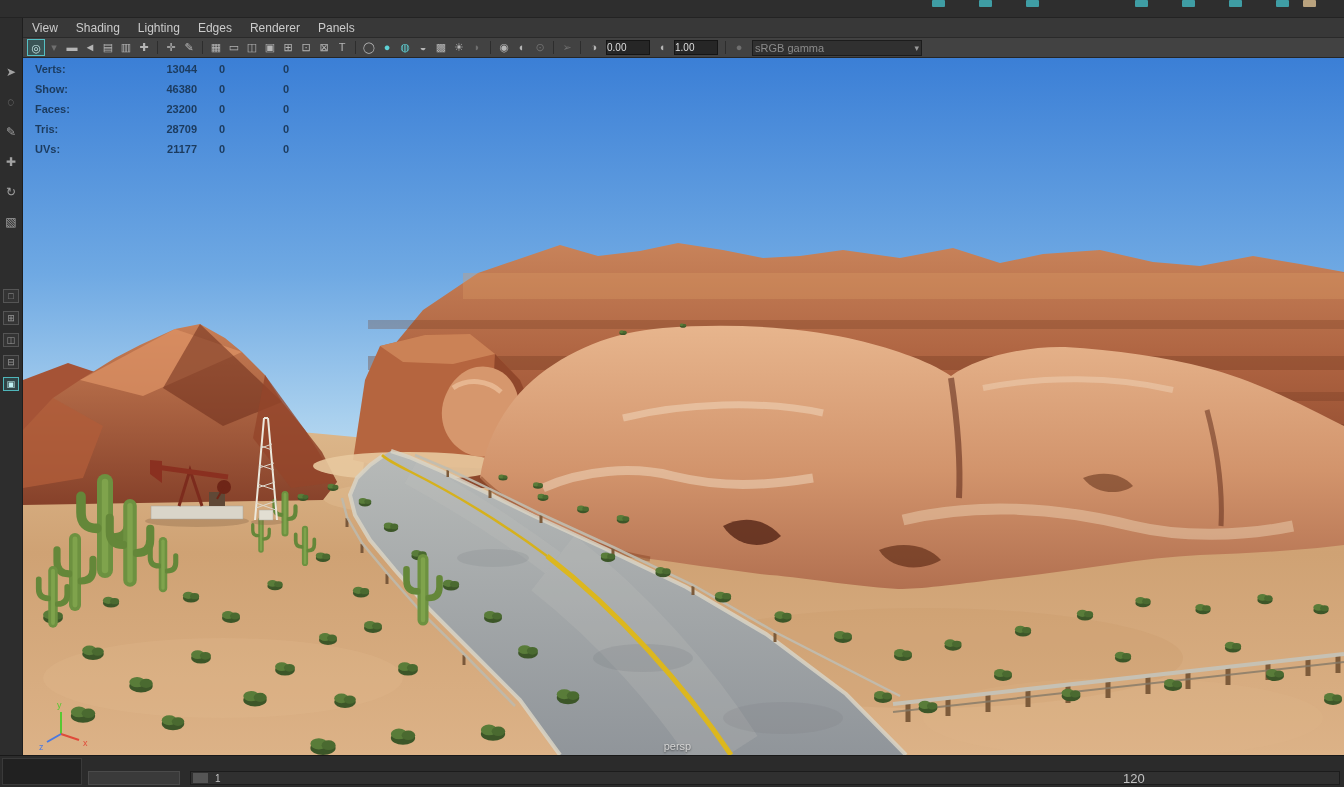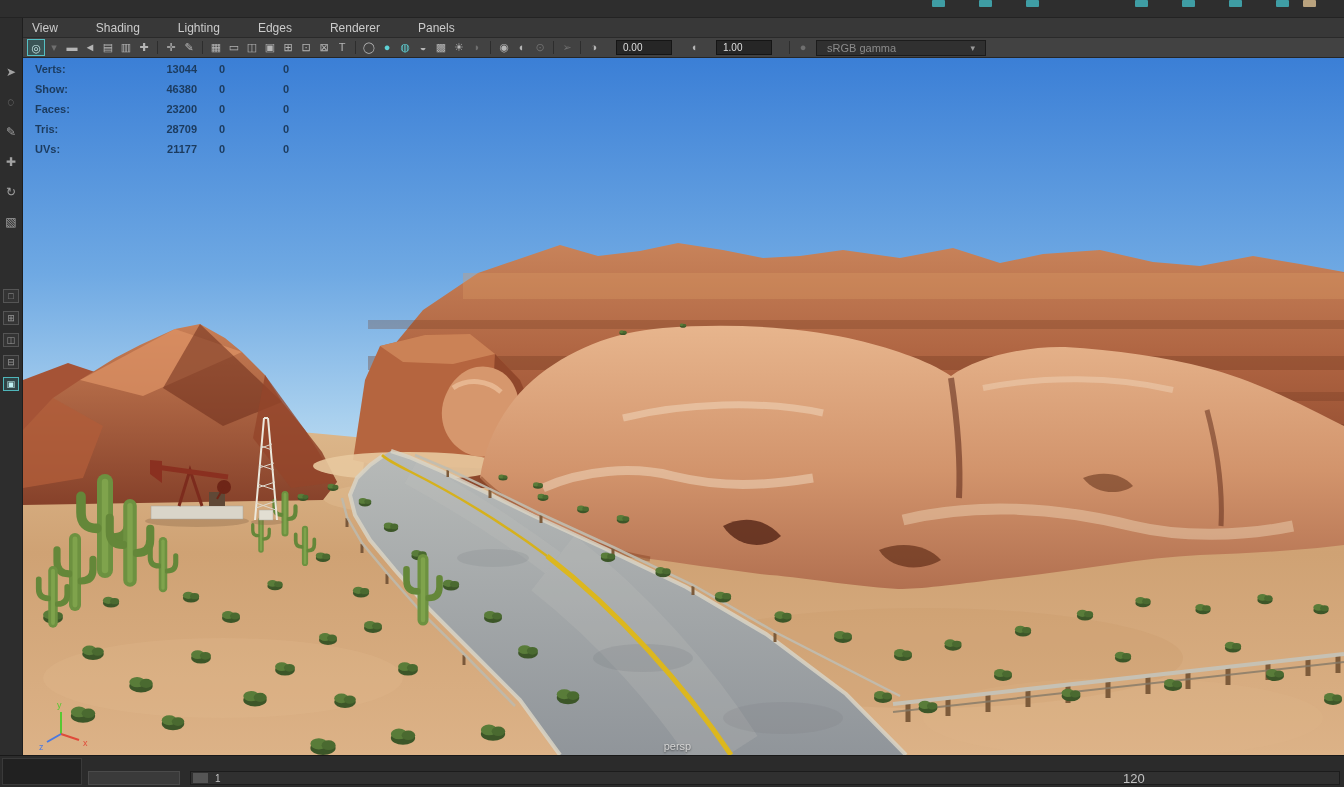--- a/index.html
+++ b/index.html
@@ -15,34 +15,34 @@
   
   #toolbox{position:absolute;left:0;top:18px;width:23px;height:737px;background:#2d2d2d;border-right:1px solid #1e1e1e;display:flex;flex-direction:column;align-items:center;}
   #tb-tools{display:flex;flex-direction:column;gap:13px;margin-top:46px;}
   .tool{width:17px;height:17px;color:#a2a2a2;font-size:12px;line-height:17px;text-align:center;}
   #tb-layouts{display:flex;flex-direction:column;gap:8px;margin-top:58px;}
   .layout-btn{width:16px;height:14px;border:1px solid #555;color:#9a9a9a;font-size:9px;line-height:12px;text-align:center;background:#343434;}
   .layout-btn.active{border-color:#4fb6ba;color:#bfeff1;background:#2f4446;}
 
   
   #panel-menu{position:absolute;left:23px;top:18px;right:0;height:20px;background:#383838;border-bottom:1px solid #2a2a2a;display:flex;align-items:center;}
-  #menu-items{display:flex;align-items:center;gap:20px;}
+  #menu-items{display:flex;align-items:center;}
   .menu-item{padding:0 9px;font-size:12px;color:#cbcbcb;line-height:20px;white-space:nowrap;}
   #clipped-menu{margin-left:auto;font-size:12px;color:#cbcbcb;white-space:nowrap;margin-top:32px;}
 
   
   #panel-toolbar{position:absolute;left:23px;top:38px;right:0;height:20px;background:#424242;border-bottom:1px solid #262626;display:flex;align-items:center;padding-left:4px;}
   #tb-icons{display:flex;align-items:center;}
   .tbtn{width:18px;height:17px;font-size:11px;line-height:17px;text-align:center;color:#b5b5b5;}
   .tbtn.hl{border:1px solid #55c0c4;background:#3a5557;color:#cfeeef;}
   .tbtn.teal{color:#5ed2d6;}
   .tbtn.dim{color:#6f6f6f;}
   .tsep{width:1px;height:13px;background:#2d2d2d;margin:0 4px;}
-  .tfield{width:56px;height:15px;background:#262626;border:1px solid #151515;color:#dedede;font-size:10px;line-height:13px;padding-left:6px;margin:0 13px;}
-  #tb-drop{display:flex;align-items:center;justify-content:space-between;width:170px;height:16px;background:#303030;border:1px solid #1c1c1c;margin-left:4px;padding:0 10px;}
+  .tfield{width:44px;height:15px;background:#262626;border:1px solid #151515;color:#dedede;font-size:10px;line-height:13px;margin:0 3px;}
+  #tb-drop{display:flex;align-items:center;justify-content:space-between;width:170px;height:16px;background:#303030;border:1px solid #1c1c1c;margin-left:4px;padding:0 2px;}
   #tb-drop .lab{color:#8b8b8b;font-size:11px;}
   #tb-drop .arr{color:#9a9a9a;font-size:9px;}
 
   
   #viewport{position:absolute;left:23px;top:58px;right:0;bottom:32px;background:#6fa9e3;}
   #scene{width:100%;height:100%;display:block;}
   #hud{position:absolute;left:12px;top:5px;}
   .hud-row{display:grid;grid-template-columns:58px 104px 28px 64px;height:20px;font-size:11px;font-weight:bold;color:#1c3b5e;}
   .hud-row .lab{text-align:left;}
   .hud-row .val{text-align:right;}

